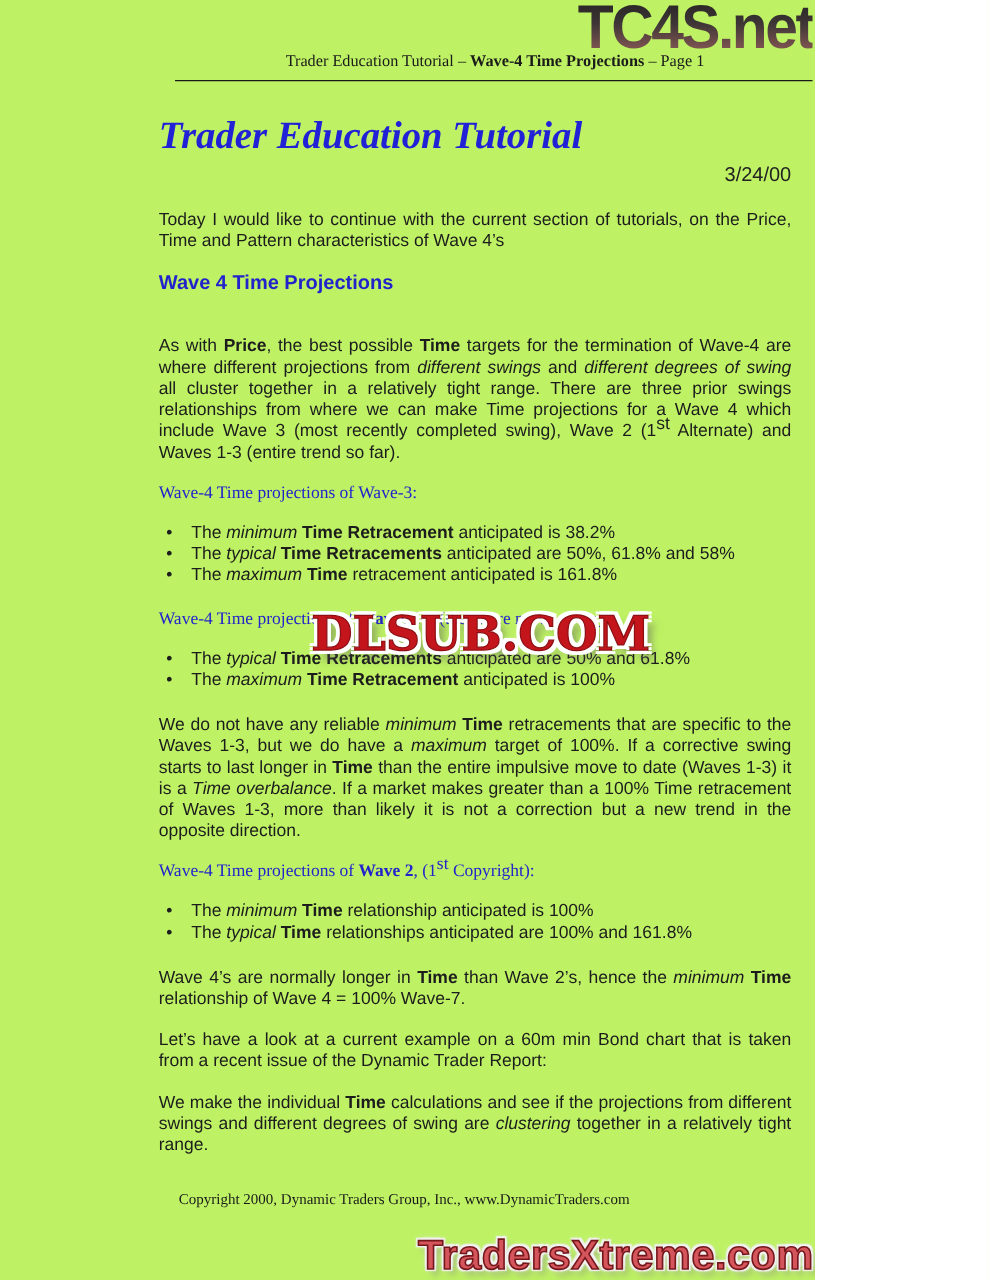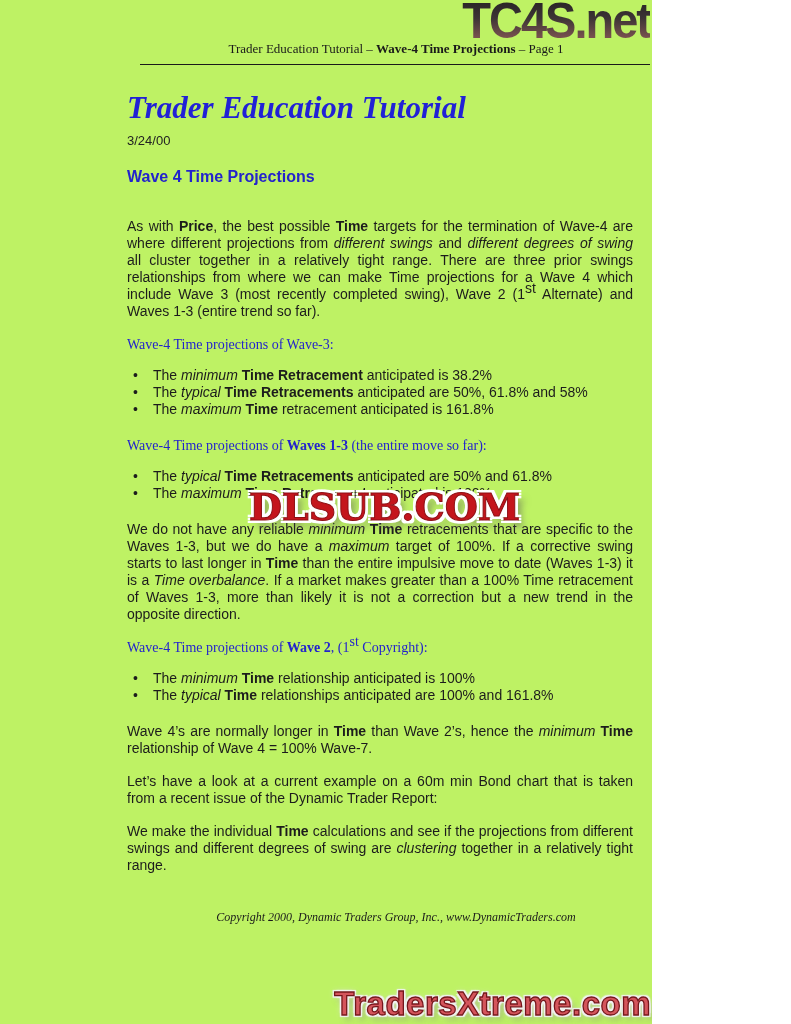--- a/index.html
+++ b/index.html
@@ -66,60 +66,61 @@
     position:absolute;left:127px;top:90px;width:506px;
     font-size:14px;line-height:17px;
   }
   .doc-title{
     font-family:"Liberation Serif",serif;
     font-style:italic;font-weight:700;
     font-size:31px;line-height:36px;
     color:var(--title-blue,#2121d6);
     margin:0 0 6px 0;
   }
-  .doc-date{font-size:13px;margin:0 0 18px 0;color:#222;}
+  .doc-date{font-size:16px;margin:0 0 18px 0;color:#222;text-align:right;}
   .paragraph{margin:0 0 16px 0;text-align:justify;}
   .section-heading{
     font-size:16px;font-weight:700;line-height:19px;
     color:var(--heading-blue,#2323cc);
     margin:3px 0 32px 0;
   }
   .sub-heading{
     font-size:14px;line-height:17px;
     color:var(--heading-blue,#2323cc);
     margin:0 0 14px 0;
     font-family:Liberation Serif, serif;
   }
   .bullet-list{margin:0 0 19px 0;}
   .bullet-row{position:relative;padding-left:26px;line-height:17px;}
   .dot{position:absolute;left:6px;top:0;}
   .b{font-weight:700;}
   .i{font-style:italic;}
   sup{font-size:14px;line-height:0;}
   
   .doc-footer{
-    position:absolute;left:143px;top:910px;width:506px;
+    position:absolute;left:143px;top:952px;width:506px;
     font-family:"Liberation Serif",serif;
-    font-size:12px;color:#1a1a1a;text-align:center;font-style:italic;
+    font-size:12px;color:#1a1a1a;text-align:left;
   }
 </style>
 </head>
 <body>
 
 <div class="page">
 
   <div class="running-header"><span>Trader Education Tutorial – </span><span class="b">Wave-4 Time Projections</span><span> – Page 1</span></div>
   <div class="header-rule"></div>
 
   <div class="tc4s-logo">TC4S.net</div>
 
   <div class="doc-body">
     <div class="doc-title">Trader Education Tutorial</div>
     <div class="doc-date">3/24/00</div>
 
+  <div class="paragraph"><span>Today I would like to continue with the current section of tutorials, on the Price, Time and Pattern characteristics of Wave 4’s</span></div>
       <div class="section-heading"><span>Wave 4 Time Projections</span></div>
       <div class="paragraph"><span>As with </span><span class="b">Price</span><span>, the best possible </span><span class="b">Time</span><span> targets for the termination of Wave-4 are where different projections from </span><span class="i">different swings</span><span> and </span><span class="i">different degrees of swing</span><span> all cluster together in a relatively tight range. There are three prior swings relationships from where we can make Time projections for a Wave 4 which include Wave 3 (most recently completed swing), Wave 2 (1</span><sup>st</sup><span> Alternate) and Waves 1-3 (entire trend so far).</span></div>
       <div class="sub-heading"><span>Wave-4 Time projections of Wave-3:</span></div>
       <div class="bullet-list">
         <div class="bullet-row"><span class="dot">•</span><span><span>The </span><span class="i">minimum</span><span> </span><span class="b">Time Retracement</span><span> anticipated is 38.2%</span></span></div>
         <div class="bullet-row"><span class="dot">•</span><span><span>The </span><span class="i">typical</span><span> </span><span class="b">Time Retracements</span><span> anticipated are 50%, 61.8% and 58%</span></span></div>
         <div class="bullet-row"><span class="dot">•</span><span><span>The </span><span class="i">maximum</span><span> </span><span class="b">Time</span><span> retracement anticipated is 161.8%</span></span></div>
       </div>
       <div class="sub-heading"><span>Wave-4 Time projections of </span><span class="b">Waves 1-3</span><span> (the entire move so far):</span></div>
       <div class="bullet-list">

